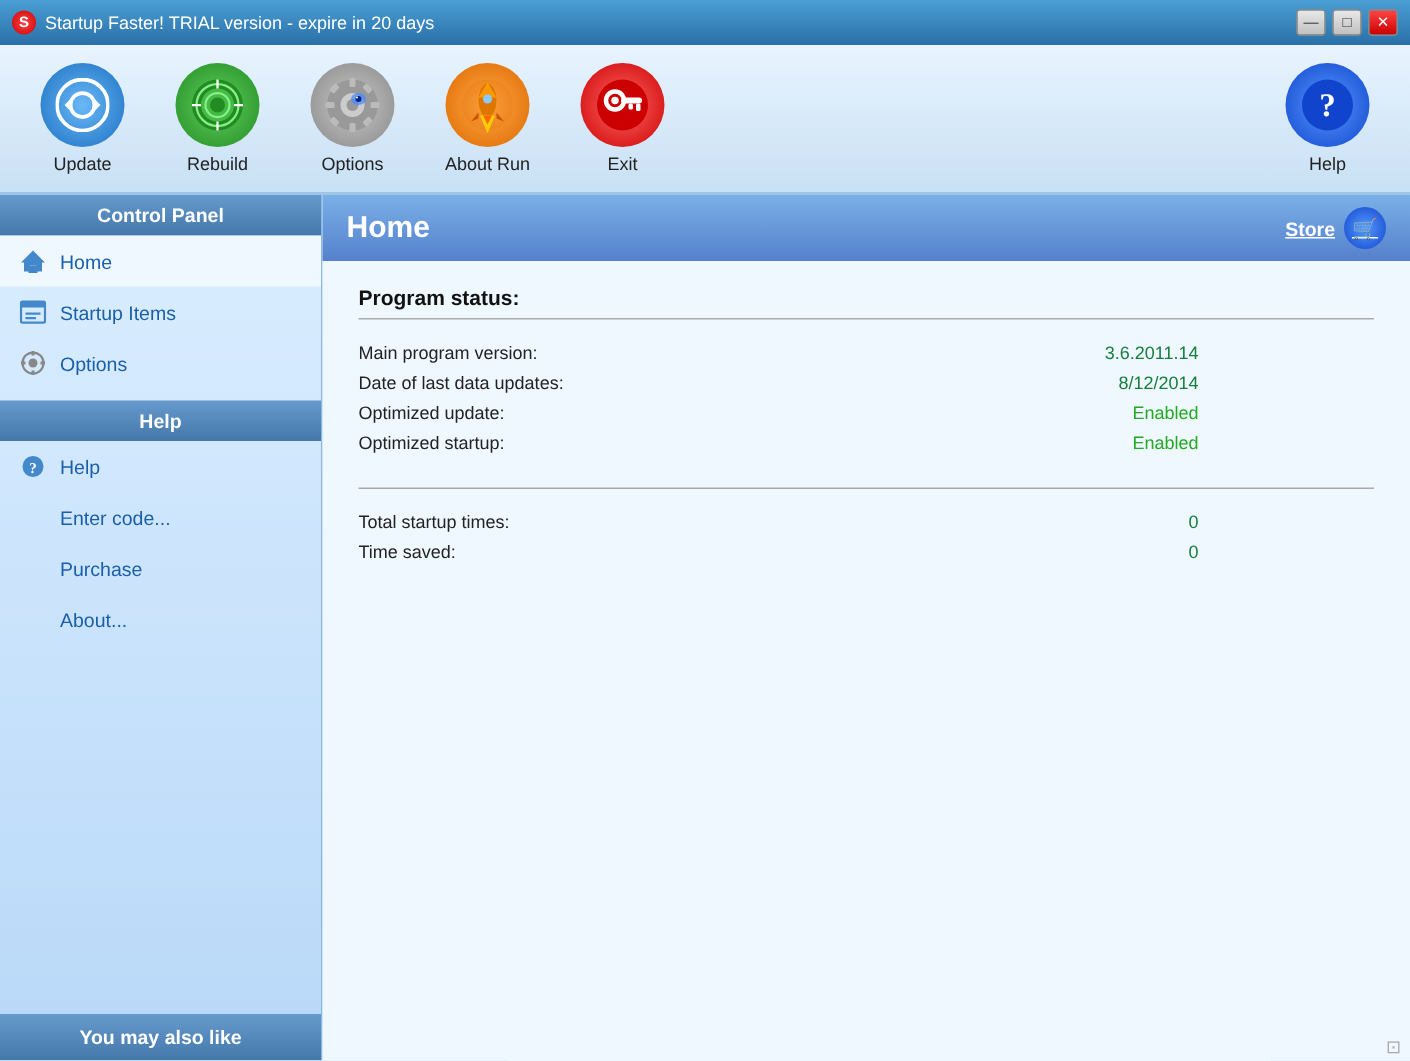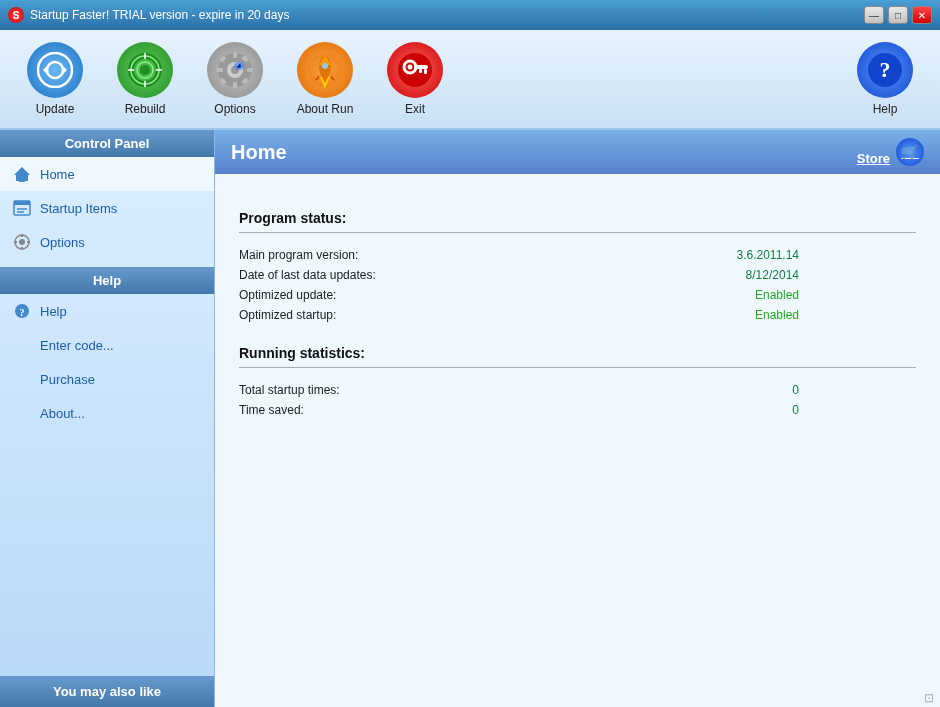--- a/index.html
+++ b/index.html
@@ -209,41 +209,41 @@
       color: white;
       font-size: 20px;
       font-weight: bold;
       padding: 8px 16px;
       display: flex;
       align-items: center;
       justify-content: space-between;
     }
     .store-link {
       display: flex;
-      align-items: flex-end;
+      align-items: center;
       gap: 6px;
       color: white;
       font-size: 13px;
       cursor: pointer;
       text-decoration: underline;
     }
     .store-cart {
       width: 28px;
       height: 28px;
       background: radial-gradient(circle, #5599ff, #1144cc);
       border-radius: 50%;
       display: flex;
       align-items: center;
       justify-content: center;
       color: white;
       font-size: 14px;
     }
 
     .content-body {
-      padding: 36px 24px;
+      padding: 16px 24px;
       flex: 1;
     }
 
     .section-title {
       font-weight: bold;
       font-size: 14px;
       color: #111;
       margin-bottom: 6px;
     }
     .divider-line {
@@ -495,21 +495,20 @@
           <span>Optimized update:</span>
           <span class="value enabled">Enabled</span>
         </div>
         <div class="info-row">
           <span>Optimized startup:</span>
           <span class="value enabled">Enabled</span>
         </div>
       </div>
 
       <div class="stats-section">
-        <div class="section-title">Running statistics:</div>
         <hr class="divider-line">
 
         <div class="info-row">
           <span>Total startup times:</span>
           <span class="value">0</span>
         </div>
         <div class="info-row">
           <span>Time saved:</span>
           <span class="value">0</span>
         </div>

